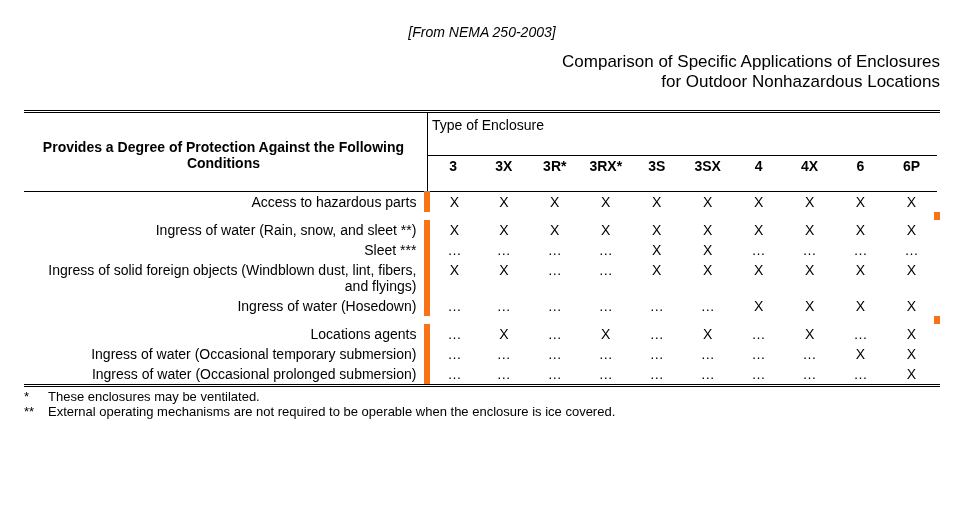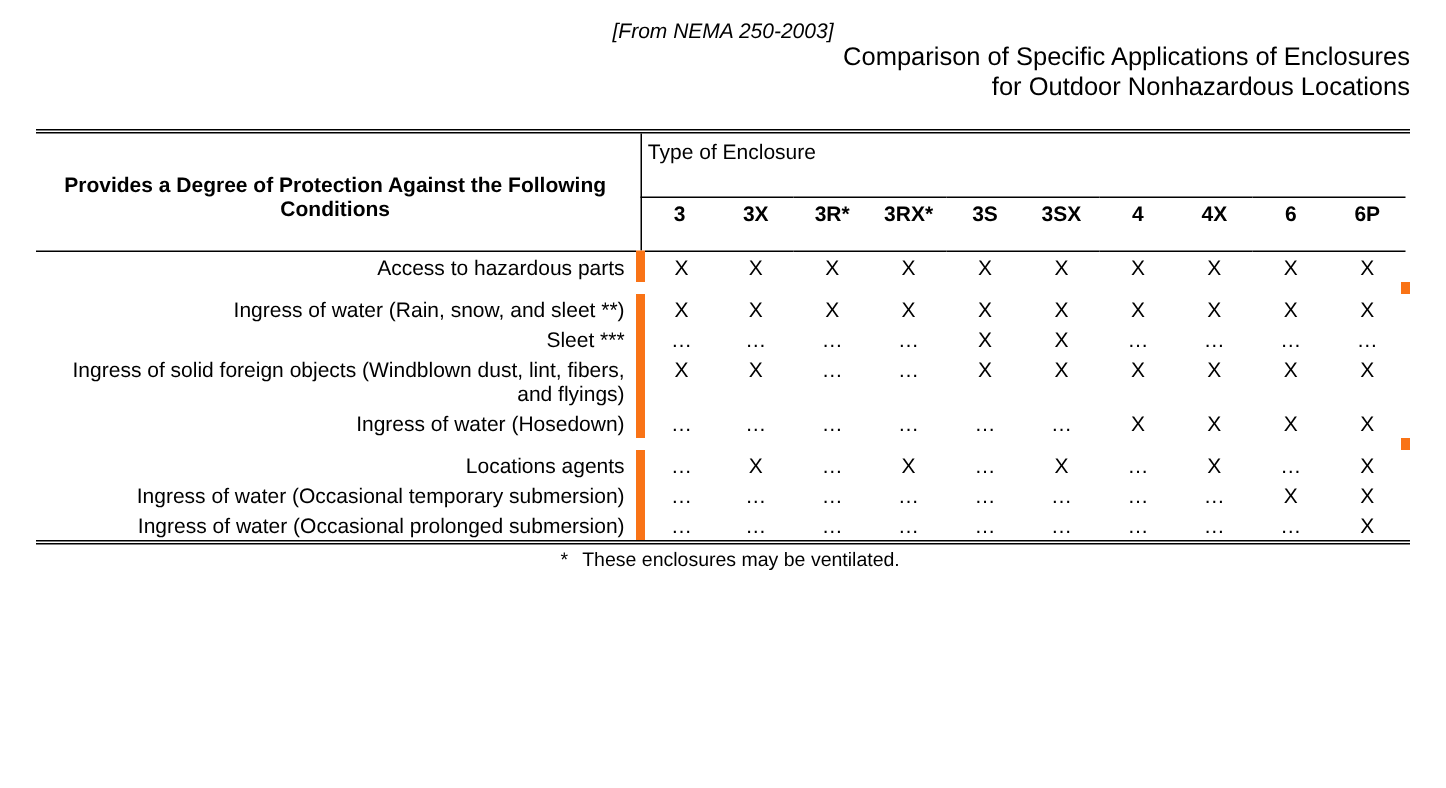--- a/index.html
+++ b/index.html
@@ -8,21 +8,21 @@
       font-size: 14px;
       color: #000;
       background: #fff;
       margin: 0;
       padding: 12px 24px 8px 24px;
       width: 964px;
     }
     .source {
       text-align: center;
       font-style: italic;
-      margin: 0;
+      margin: 12px;
     }
     .title, .subtitle {
       text-align: right;
       font-size: 17px;
       margin: 0;
     }
     .table-wrap {
       margin-top: 18px;
       border-top: 3px double #000;
       border-bottom: 3px double #000;
@@ -66,21 +66,21 @@
       border-bottom: 1px solid #000;
     }
     td.cell {
       text-align: center;
     }
     .body-spacer td { height: 8px; }
     .footnotes {
       margin-top: 2px;
       font-size: 13px;
     }
-    .footnotes p { margin: 0; text-align: center; }
+    .footnotes p { margin: 0; }
     .fn-mark {
       display: inline-block;
       width: 24px;
     }
   </style>
 </head>
 <body>
 
 <p class="source">[From NEMA 250-2003]</p>
 <p class="title">Comparison of Specific Applications of Enclosures</p>
@@ -216,13 +216,14 @@
           <td class="cell">…</td>
           <td class="cell">…</td>
           <td class="cell">X</td>
         </tr>
       </tbody>
   </table>
 </div>
 
 <div class="footnotes" id="footnotes">
     <p><span class="fn-mark">*</span><span>These enclosures may be ventilated.</span></p>
+    <p><span class="fn-mark">**</span><span>External operating mechanisms are not required to be operable when the enclosure is ice covered.</span></p>
   </div>
 
 </body></html>

